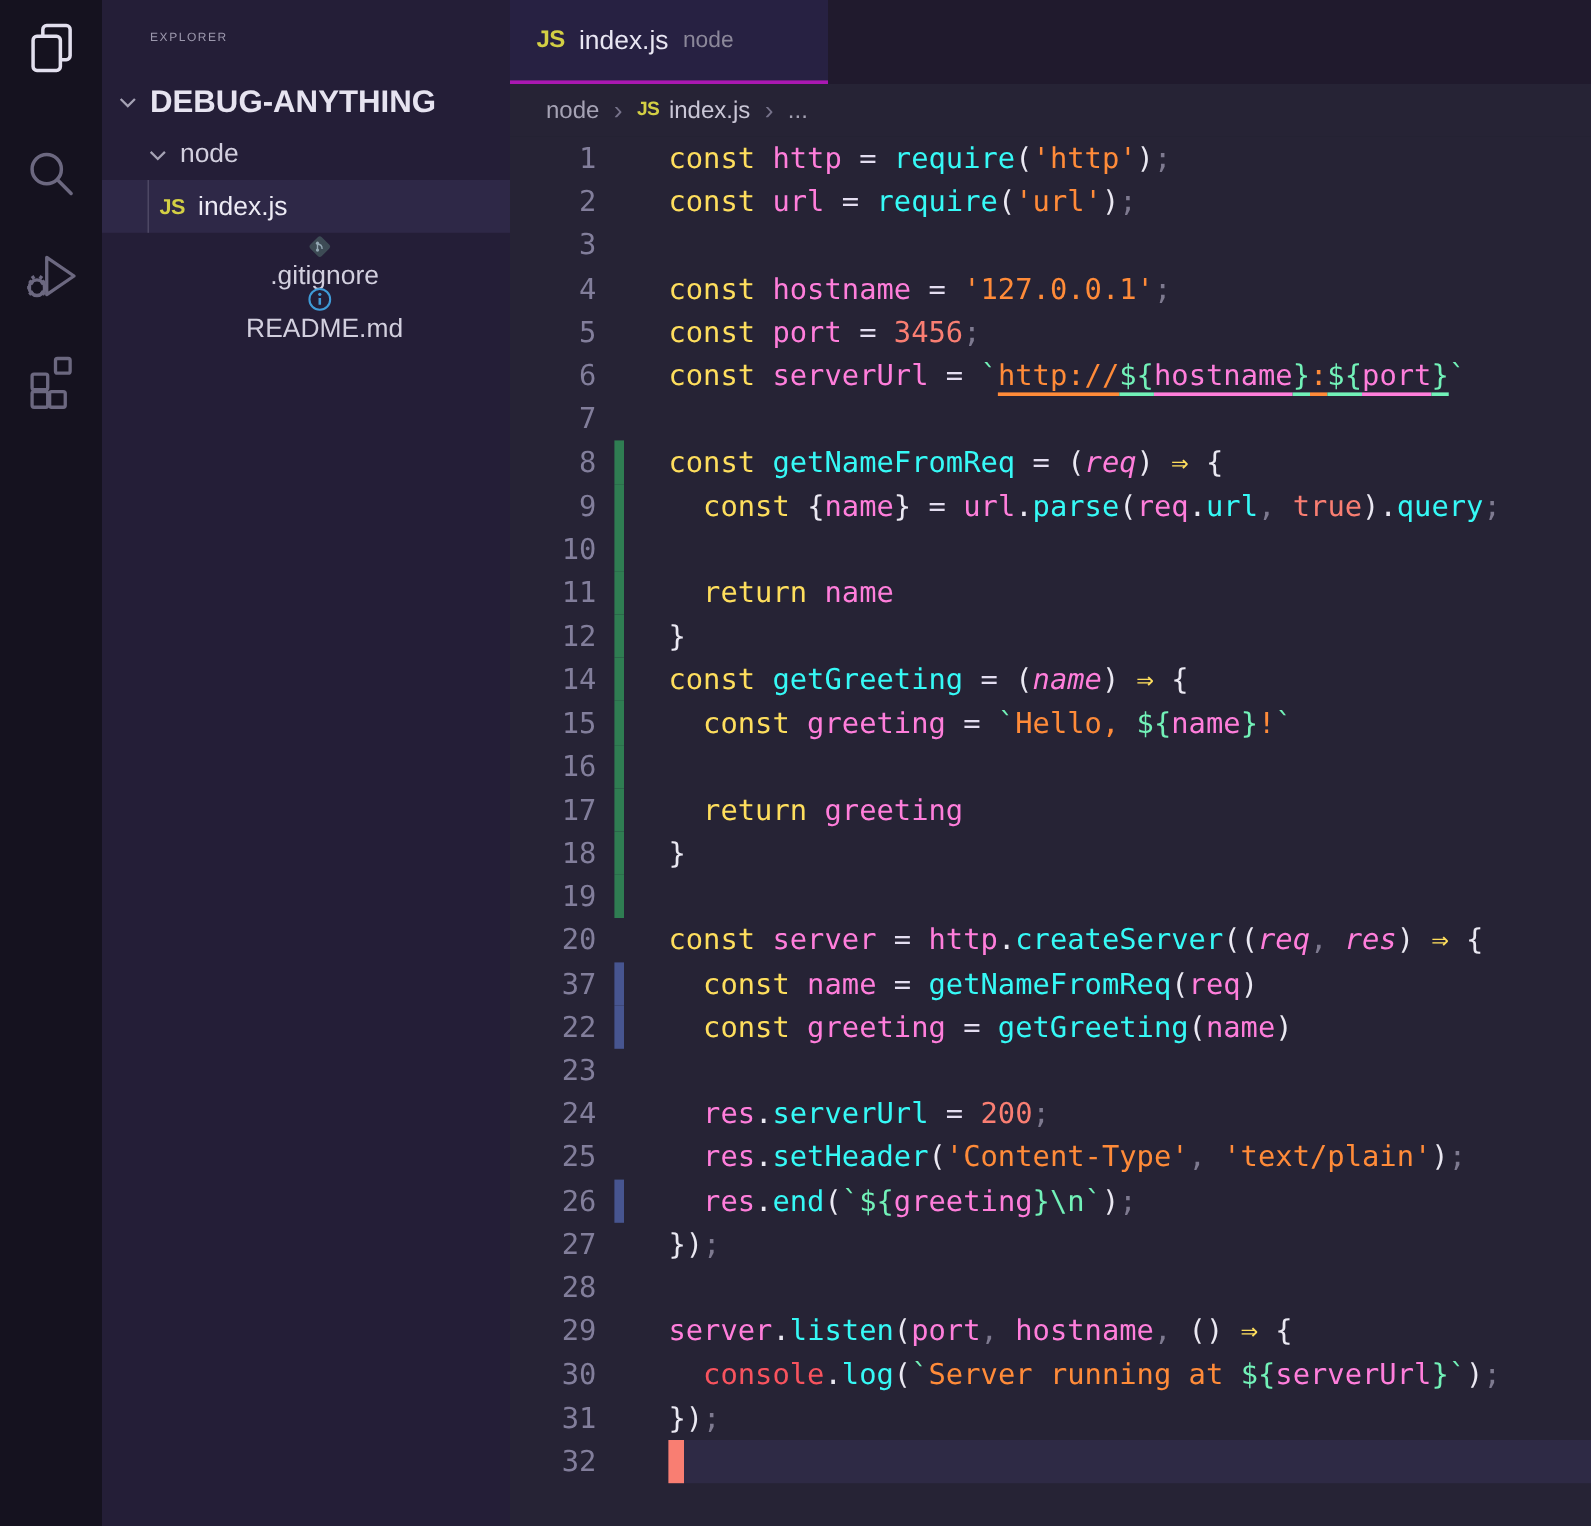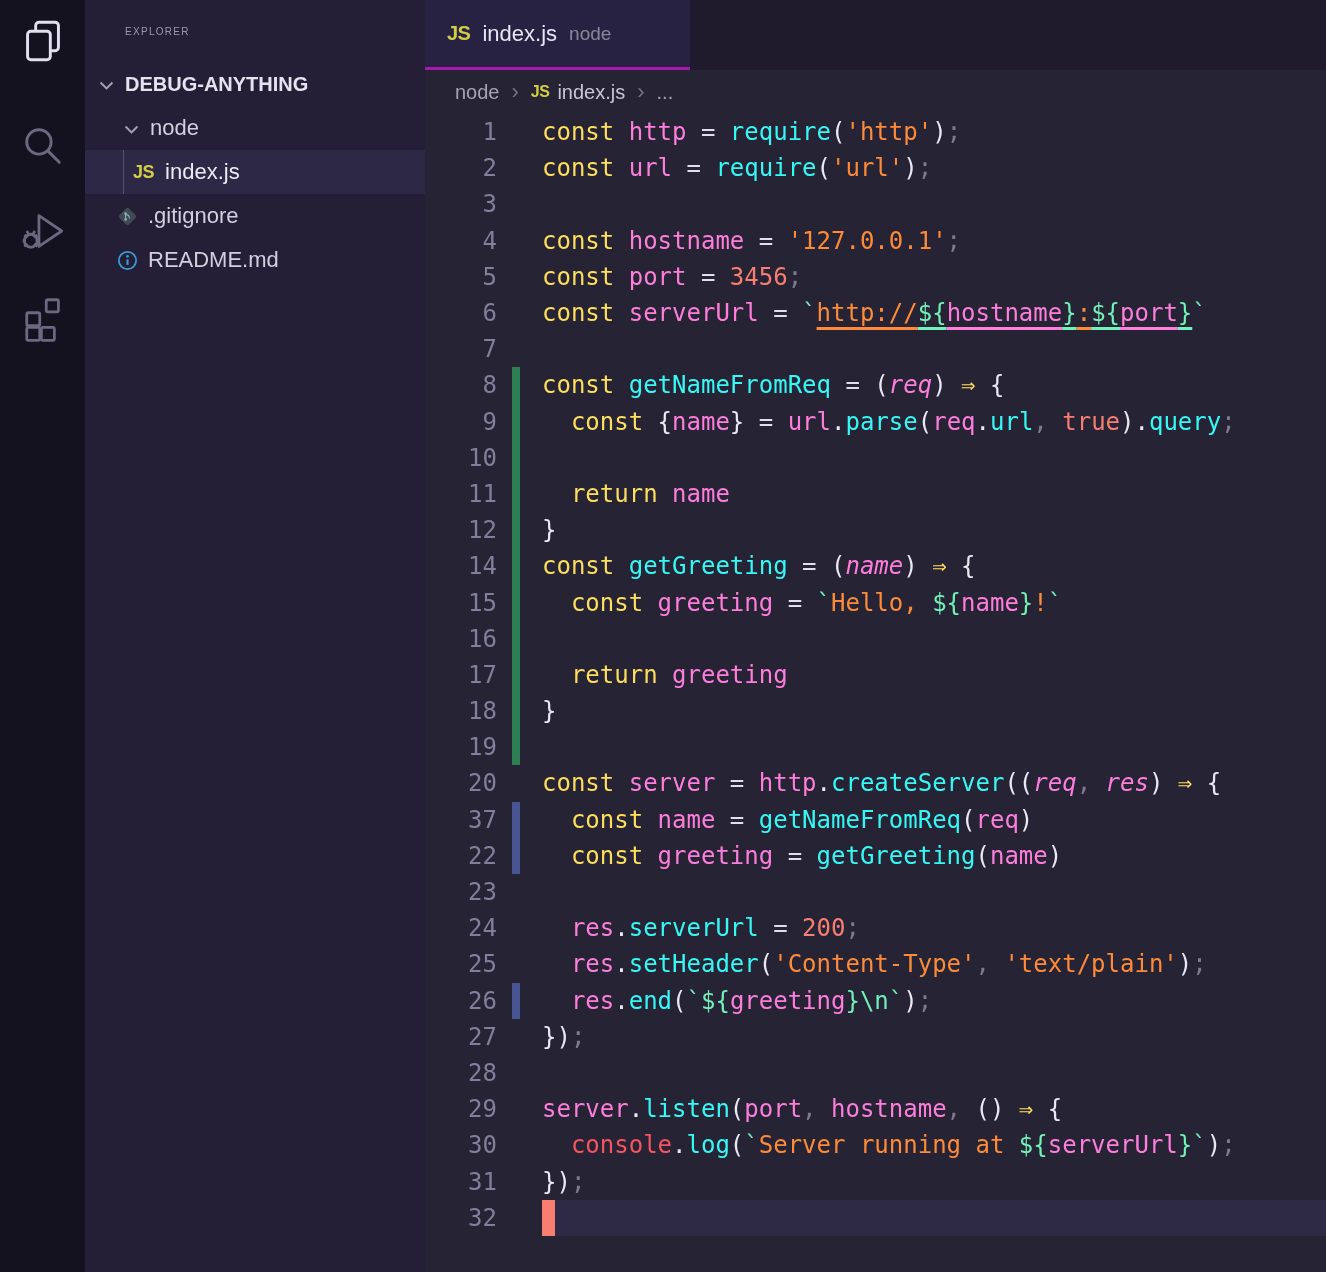--- a/index.html
+++ b/index.html
@@ -27,27 +27,27 @@
   
   .sidebar{width:340px;background:var(--bg-sidebar);flex-shrink:0;color:#cfccdc;}
   .sidebar-header{height:62px;display:flex;align-items:center;padding-left:40px;
     font-size:10px;letter-spacing:1.3px;color:#9c98ad;}
   .tree-row{height:44px;display:flex;align-items:center;font-size:22px;position:relative;
     cursor:pointer;color:#d2cfde;}
   .tree-row.selected{background:var(--bg-selrow);color:#eceaf4;}
   .tree-row.root{font-weight:bold;color:#e6e3f0;padding-left:12px;}
   .tree-row.folder{padding-left:37px;}
   .tree-row.file-deep{padding-left:48px;}
-  .tree-row.file-shallow{padding-left:31px;}
+  .tree-row.file-shallow{padding-left:31px;flex-direction:column;}
   .tree-chevron{width:19px;height:19px;margin-right:9px;flex-shrink:0;color:#a5a2b4;}
   .guide{position:absolute;left:38px;top:0;bottom:0;width:1px;background:#55506b;}
   .js-badge{color:var(--c-js-icon);font-weight:bold;font-size:18px;letter-spacing:-0.5px;
     margin-right:11px;flex-shrink:0;}
   .tree-icon{width:23px;height:23px;margin-right:9px;flex-shrink:0;}
-  .tree-row.root .label{font-size:20px;}
+  .tree-row.root .label{font-size:26px;}
 
   
   .editor-col{flex:1;display:flex;flex-direction:column;min-width:0;}
   .tab-bar{height:70px;background:var(--bg-tabstrip);display:flex;flex-shrink:0;}
   .tab{width:265px;background:var(--bg-tab);display:flex;align-items:center;padding:0 22px;
     border-bottom:3px solid var(--c-accent);cursor:pointer;}
   .tab .js-badge{font-size:20px;margin-right:12px;}
   .tab-title{color:#e8e6f2;font-size:22px;margin-right:12px;}
   .tab-dir{color:#8b8799;font-size:19px;}
 
@@ -60,21 +60,21 @@
 
   
   .code-area{flex:1;background:var(--bg-editor);overflow:hidden;
     font-family:"DejaVu Sans Mono",monospace;font-size:24px;}
   .code-line{display:flex;height:36.2px;align-items:center;position:relative;white-space:pre;}
   .line-num{width:72px;text-align:right;color:#827e9b;flex-shrink:0;
     font-size:24px;user-select:none;}
   .git-bar{position:absolute;left:87px;top:0;bottom:0;width:8px;}
   .git-bar.added{background:var(--c-git-added);}
   .git-bar.modified{background:var(--c-git-modified);}
-  .line-code{margin-left:45px;flex:1;display:flex;align-items:center;height:100%;}
+  .line-code{margin-left:60px;flex:1;display:flex;align-items:center;height:100%;}
   .code-line.current .line-code{background:var(--bg-curline);}
   .cursor{width:13px;height:36px;background:var(--c-cursor);display:inline-block;flex-shrink:0;}
 
   .tk-kw{color:var(--c-kw);} .tk-v{color:var(--c-v);text-align:center;} .tk-fn{color:var(--c-fn);}
   .tk-str{color:var(--c-str);} .tk-num{color:var(--c-num);} .tk-bi{color:var(--c-bi);}
   .tk-tpl{color:var(--c-tpl);} .tk-p{color:var(--c-p);} .tk-d{color:var(--c-d);}
   .tk-op{color:var(--c-op);} .tk-ar{color:var(--c-ar);}
   .tk-pi{color:var(--c-pi);font-style:italic;}
   .tk-u{text-decoration:underline;text-underline-offset:6px;text-decoration-thickness:2.5px;}
 </style>

